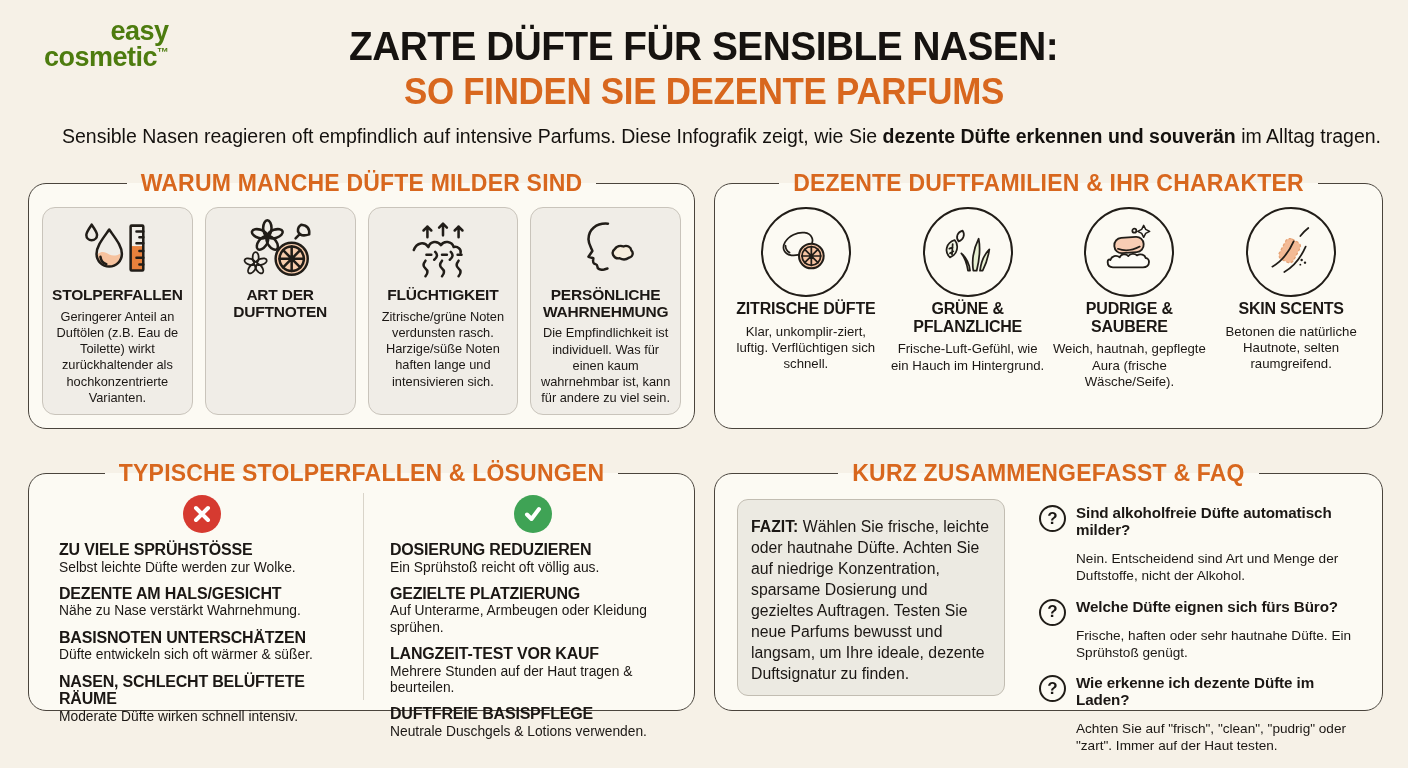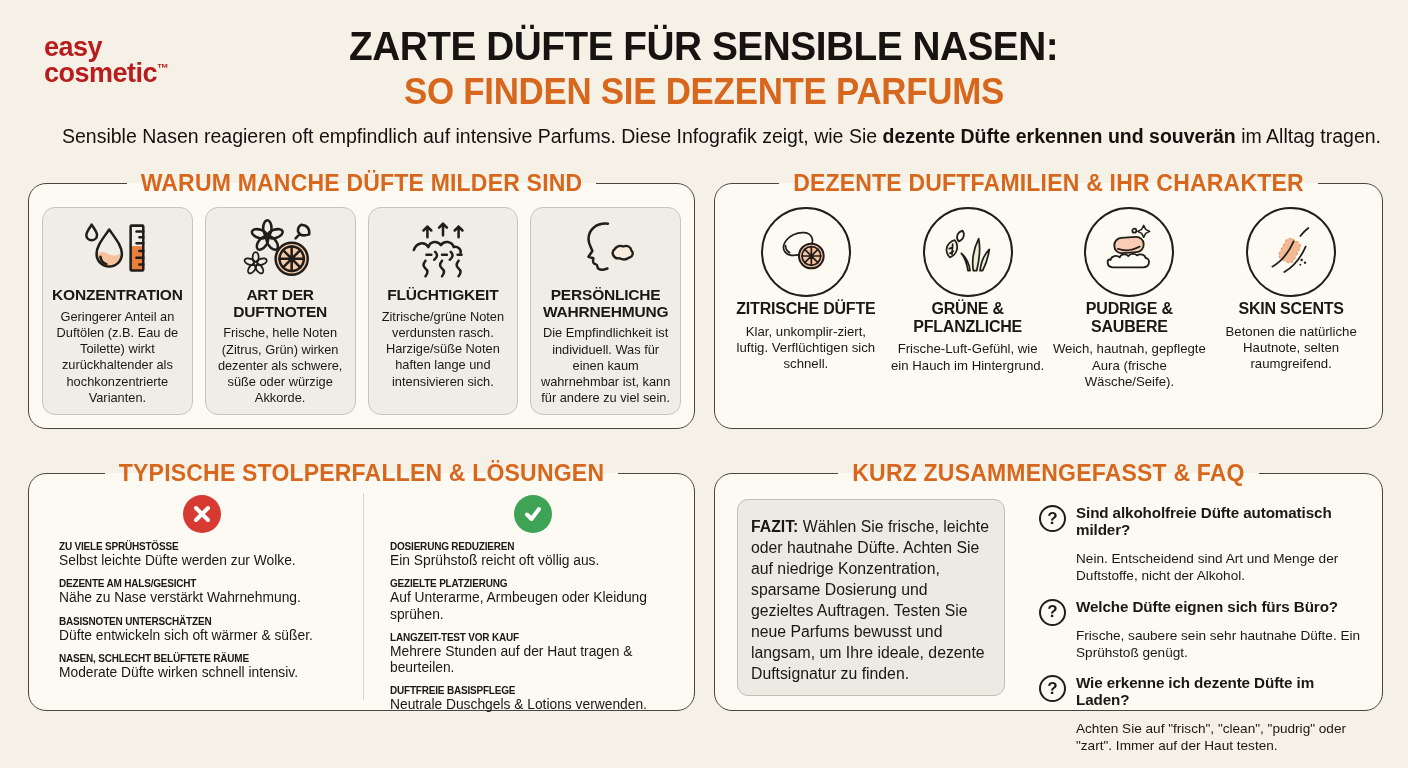--- a/index.html
+++ b/index.html
@@ -5,21 +5,21 @@
   * { box-sizing: border-box; margin: 0; padding: 0; }
   html,body { width:1408px; height:768px; overflow:hidden; }
   body {
     background:#F6F1E7;
     font-family:"Liberation Sans", sans-serif;
     color:#1B1714;
   }
   .page { position:relative; width:1408px; height:768px; }
 
   
-  .logo { position:absolute; left:44px; top:34px; font-weight:700; font-size:27px; line-height:.98; color:#b91c1c; letter-spacing:-.5px; }
+  .logo { position:absolute; left:44px; top:18px; font-weight:700; font-size:27px; line-height:.98; color:#4d7c0f; letter-spacing:-.5px;text-align:right; }
   .logo .tm { font-size:12px; vertical-align:super; font-weight:700; }
   .titles { padding-top:24px; text-align:center; }
   .title1 { font-size:40px; font-weight:800; letter-spacing:-.5px; color:#161310; display:inline-block; transform:scaleX(.97); }
   .title2 { font-size:36px; font-weight:800; letter-spacing:-.3px; color:#D8671E; display:block; margin-top:2px; transform:scaleX(.97); }
   .subtitle { text-align:center; font-size:19.5px; margin-top:12px; color:#14110e;padding-left:35px; }
   .subtitle b { font-weight:700; }
 
   
   .grid { display:grid; grid-template-columns:667px 669px; grid-template-rows:259px 251px; gap:31px 19px; margin:22px 28px 0 28px; }
   fieldset.panel { border:1.6px solid #4A443C; border-radius:18px; background:#FCFAF3; min-inline-size:0; }
@@ -40,21 +40,21 @@
   .family-body { font-size:13.2px; line-height:1.24; margin-top:6px; }
 
   
   .pitfalls { display:flex; height:100%; padding:6px 0 10px; }
   .pit-col { flex:1; padding:0 18px 0 30px; }
   .pit-col.first { border-right:1.5px solid #D9D4C9; }
   .pit-col.second { padding-left:26px; }
   .pit-icon-row { display:flex; justify-content:center; margin:2px 0 8px; }
   .badge { width:38px; height:38px; border-radius:50%; display:flex; align-items:center; justify-content:center; }
   .pit-item { margin-bottom:9px; }
-  .pit-title { font-size:10px; font-weight:800; letter-spacing:-.2px; line-height:1.1; }
+  .pit-title { font-size:16px; font-weight:800; letter-spacing:-.2px; line-height:1.1; }
   .pit-body { font-size:13.8px; line-height:1.18; margin-top:1px; }
 
   
   .faqwrap { display:flex; gap:34px; padding:12px 20px 14px 22px; height:100%; }
   .fazit { width:268px; flex-shrink:0; background:#ECEAE2; border:1.2px solid #C2BDB2; border-radius:11px; padding:16px 13px; font-size:15.8px; line-height:1.33; align-self:stretch; }
   .faq-list { display:flex; flex-direction:column; gap:13px; padding-top:5px; flex:1; }
   .faq-item { display:flex; gap:10px; }
   .q-ring { width:27px; height:27px; border:2.4px solid #211D18; border-radius:50%; flex-shrink:0; display:flex; align-items:center; justify-content:center; font-weight:800; font-size:17px; margin-top:1px; }
   .faq-q { font-size:15.2px; font-weight:800; letter-spacing:-.1px; }
   .faq-a { font-size:13.6px; line-height:1.24; margin-top:13px; }
@@ -89,21 +89,21 @@
             <svg width="74" height="60" viewBox="0 0 76 60">
               <path class="stroke" stroke-width="2.3" d="M12 5c-3.5 5-5.5 8-5.5 10.5a5.5 5.5 0 0 0 11 0C17.5 13 15.5 10 12 5Z"></path>
               <path d="M18.5 35c4.5-3.5 8-1.2 11.5.6 3.5 1.8 7.5 1.6 11.2-.8.8 7-4.2 13-11.2 13-7 0-12-5-11.5-12.8Z" fill="#F6C29E"></path>
               <path class="stroke" d="M30 10C23 20 17 27 17 35a13 13 0 0 0 26 0C43 27 37 20 30 10Z"></path>
               <path class="stroke" stroke-width="2" d="M21 38c.5 4 3 6.5 6 7.5"></path>
               <rect x="52" y="27" width="13" height="25" fill="#E8813C"></rect>
               <rect class="stroke" x="52" y="6" width="13" height="46" rx="1"></rect>
               <path class="stroke" stroke-width="2.2" d="M65 12h-7M65 18h-4M65 24h-7M65 32h-4M65 39h-7M65 46h-4"></path>
             </svg>
           </div>
-          <div class="card-title">KONZENTRATION</div>
+          <div class="card-title">STOLPERFALLEN</div>
           <div class="card-body">Geringerer Anteil an Duftölen (z.B. Eau de Toilette) wirkt zurückhaltender als hochkonzentrierte Varianten.</div>
         </div>
 
         <div class="card">
           <div class="card-icon">
             <svg width="74" height="60" viewBox="0 0 76 60">
               <g transform="translate(25 17)">
                 <g class="stroke" stroke-width="2.2">
                   <ellipse cx="0" cy="-8.5" rx="4.3" ry="8"></ellipse>
                   <ellipse cx="0" cy="-8.5" rx="4.3" ry="8" transform="rotate(72)"></ellipse>
@@ -126,21 +126,20 @@
               <path class="stroke" stroke-width="2.2" d="M60 5q9 1 8 10-9 3-11.5-3Q56 7 60 5Zm-2 10L54 19"></path>
               <circle cx="50" cy="40" r="16.5" fill="#F7CCAC" stroke="#211D18" stroke-width="2.5"></circle>
               <circle class="stroke" stroke-width="2" cx="50" cy="40" r="12.5"></circle>
               <g class="stroke" stroke-width="1.8">
                 <path d="M50 27.5v25M37.5 40h25M41.2 31.2l17.6 17.6M58.8 31.2 41.2 48.8"></path>
               </g>
               <circle cx="50" cy="40" r="2" fill="#211D18"></circle>
             </svg>
           </div>
           <div class="card-title">ART DER DUFTNOTEN</div>
-          <div class="card-body">Frische, helle Noten (Zitrus, Grün) wirken dezenter als schwere, süße oder würzige Akkorde.</div>
         </div>
 
         <div class="card">
           <div class="card-icon">
             <svg width="74" height="60" viewBox="0 0 76 60">
               <g class="stroke" stroke-width="2.4">
                 <path d="M22 18V7m-4 4 4-4 4 4"></path>
                 <path d="M38 16V4m-4 4 4-4 4 4"></path>
                 <path d="M54 18V7m-4 4 4-4 4 4"></path>
                 <path d="M8 31c3-8 11-9 15-3 2-6 9-7 13-2 3-5 11-4 13 2 4-1 8 2 7 6"></path>
@@ -316,21 +315,21 @@
             <div class="q-ring">?</div>
             <div>
               <div class="faq-q">Sind alkoholfreie Düfte automatisch milder?</div>
               <div class="faq-a">Nein. Entscheidend sind Art und Menge der Duftstoffe, nicht der Alkohol.</div>
             </div>
           </div>
           <div class="faq-item">
             <div class="q-ring">?</div>
             <div>
               <div class="faq-q">Welche Düfte eignen sich fürs Büro?</div>
-              <div class="faq-a">Frische, saubere sein sehr hautnahe Düfte. Ein Sprühstoß genügt.</div>
+              <div class="faq-a">Frische, haften oder sehr hautnahe Düfte. Ein Sprühstoß genügt.</div>
             </div>
           </div>
           <div class="faq-item">
             <div class="q-ring">?</div>
             <div>
               <div class="faq-q">Wie erkenne ich dezente Düfte im Laden?</div>
               <div class="faq-a">Achten Sie auf "frisch", "clean", "pudrig" oder "zart". Immer auf der Haut testen.</div>
             </div>
           </div>
         </div>

